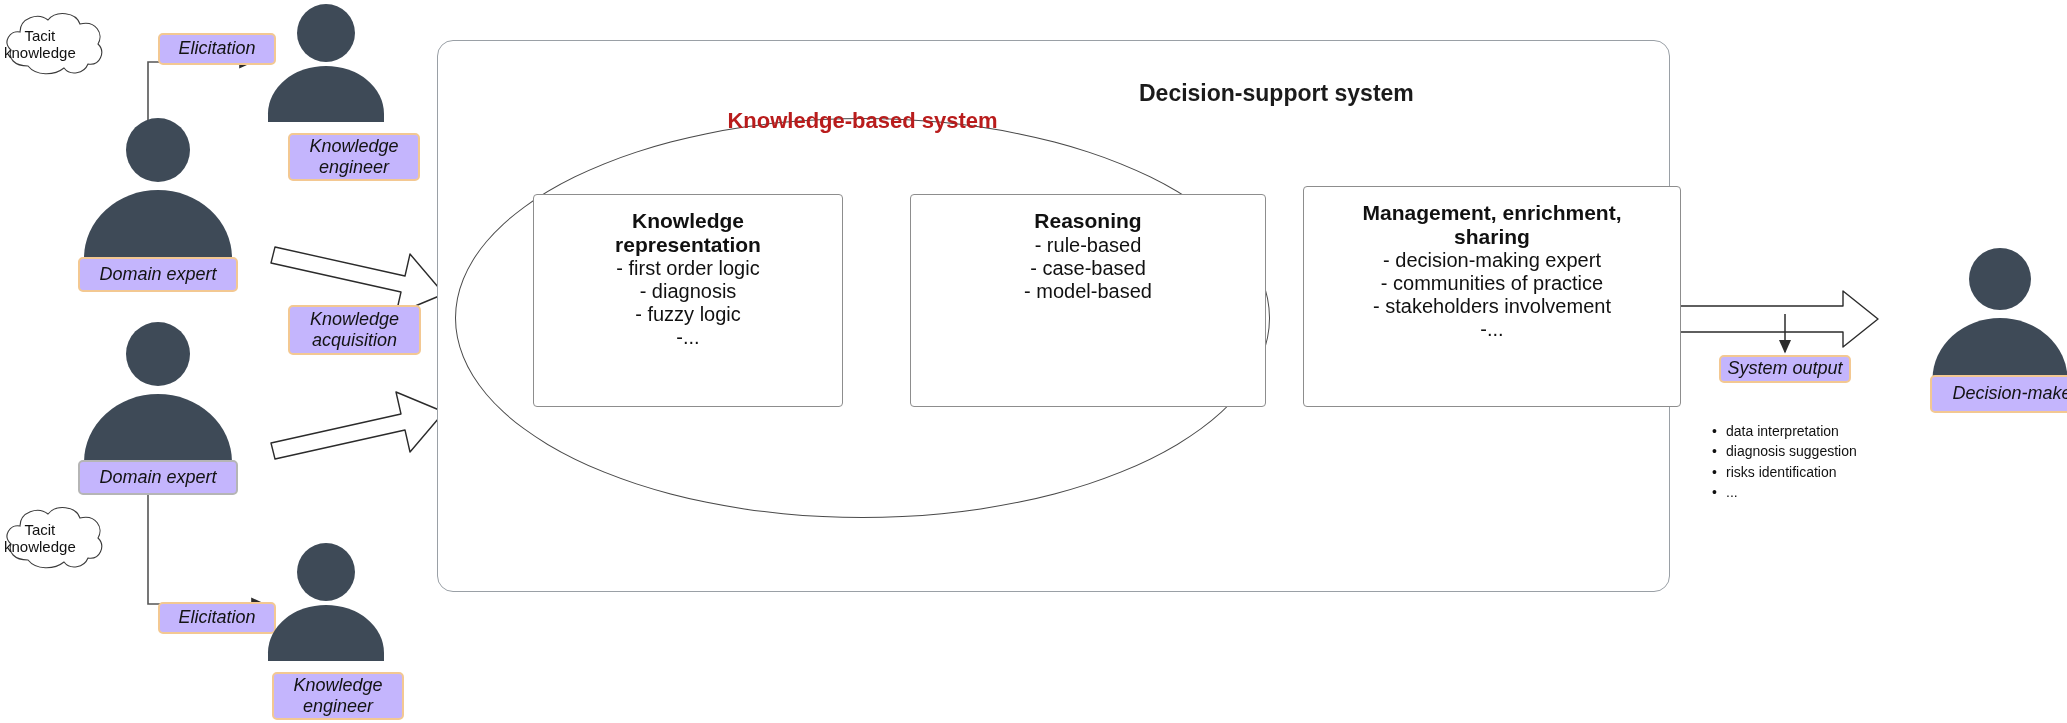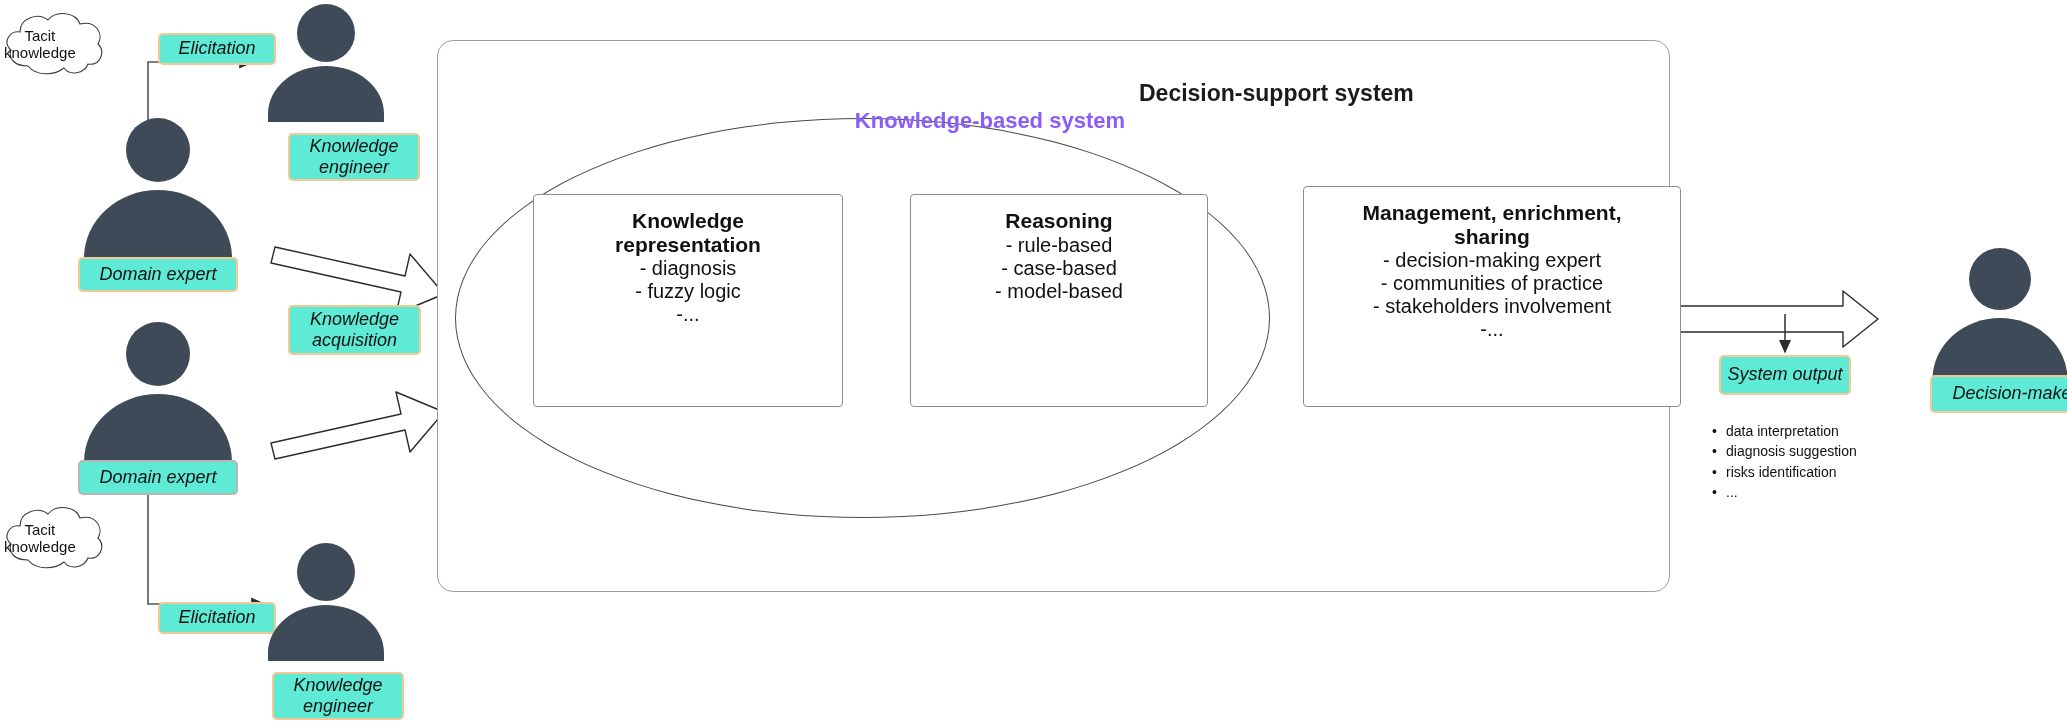--- a/index.html
+++ b/index.html
@@ -35,21 +35,21 @@
     left: 50%;
     transform: translateX(-50%);
     background: #3e4a57;
     border-radius: 50% 50% 0 0 / 85% 85% 0 0;
   }
 
   
   .chip {
     position: absolute;
     box-sizing: border-box;
-    background: #5eead4;
+    background: #c4b5fd;
     border: 2px solid #f3c892;
     border-radius: 5px;
     display: flex;
     align-items: center;
     justify-content: center;
     text-align: center;
     font-style: italic;
     font-size: 18px;
     line-height: 1.18;
     color: #131313;
@@ -94,22 +94,22 @@
     position: absolute;
     box-sizing: border-box;
     border: 1.3px solid #4a4a4a;
     border-radius: 50%;
     background: transparent;
   }
   .kbs-title {
     position: absolute;
     font-weight: bold;
     font-size: 22px;
-    color: #8b5cf6;
-    text-align: right;
+    color: #b91c1c;
+    text-align: center;
     white-space: nowrap;
   }
 
   
   .card {
     position: absolute;
     box-sizing: border-box;
     background: #ffffff;
     border: 1.3px solid #8d8d8d;
     border-radius: 4px;
@@ -233,42 +233,43 @@
 
   <div class="dss-title" style="left:1139px; top:80px; width:480px;">Decision-support system</div>
 
   <div class="kbs-ellipse" style="left:455px; top:118px; width:815px; height:400px;"></div>
 
   <div class="kbs-title" style="left:600px; top:108px; width:525px;">Knowledge-based system</div>
 
   <div class="card" style="left:533px; top:194px; width:310px; height:213px;">
     <div class="card-title">Knowledge
 representation</div>
+    <div class="card-line">- first order logic</div>
     <div class="card-line">- diagnosis</div>
     <div class="card-line">- fuzzy logic</div>
     <div class="card-line">-...</div>
   </div>
 
-  <div class="card" style="left:910px; top:194px; width:298px; height:213px;">
+  <div class="card" style="left:910px; top:194px; width:356px; height:213px;">
     <div class="card-title">Reasoning</div>
     <div class="card-line">- rule-based</div>
     <div class="card-line">- case-based</div>
     <div class="card-line">- model-based</div>
   </div>
 
   <div class="card" style="left:1303px; top:186px; width:378px; height:221px;">
     <div class="card-title">Management, enrichment,
 sharing</div>
     <div class="card-line">- decision-making expert</div>
     <div class="card-line">- communities of practice</div>
     <div class="card-line">- stakeholders involvement</div>
     <div class="card-line">-...</div>
   </div>
 
-  <div class="chip" style="left:1719px; top:355px; width:132px; height:40px;">System output</div>
+  <div class="chip" style="left:1719px; top:355px; width:132px; height:28px;">System output</div>
 
   <div class="bullets" style="left:1712px; top:421px;">
     <div>data interpretation</div>
     <div>diagnosis suggestion</div>
     <div>risks identification</div>
     <div>...</div>
   </div>
 
   <div class="person" style="left:1932px; top:248px; width:135px; height:142px;">
     <div class="head" style="width:62px; height:62px;"></div>

